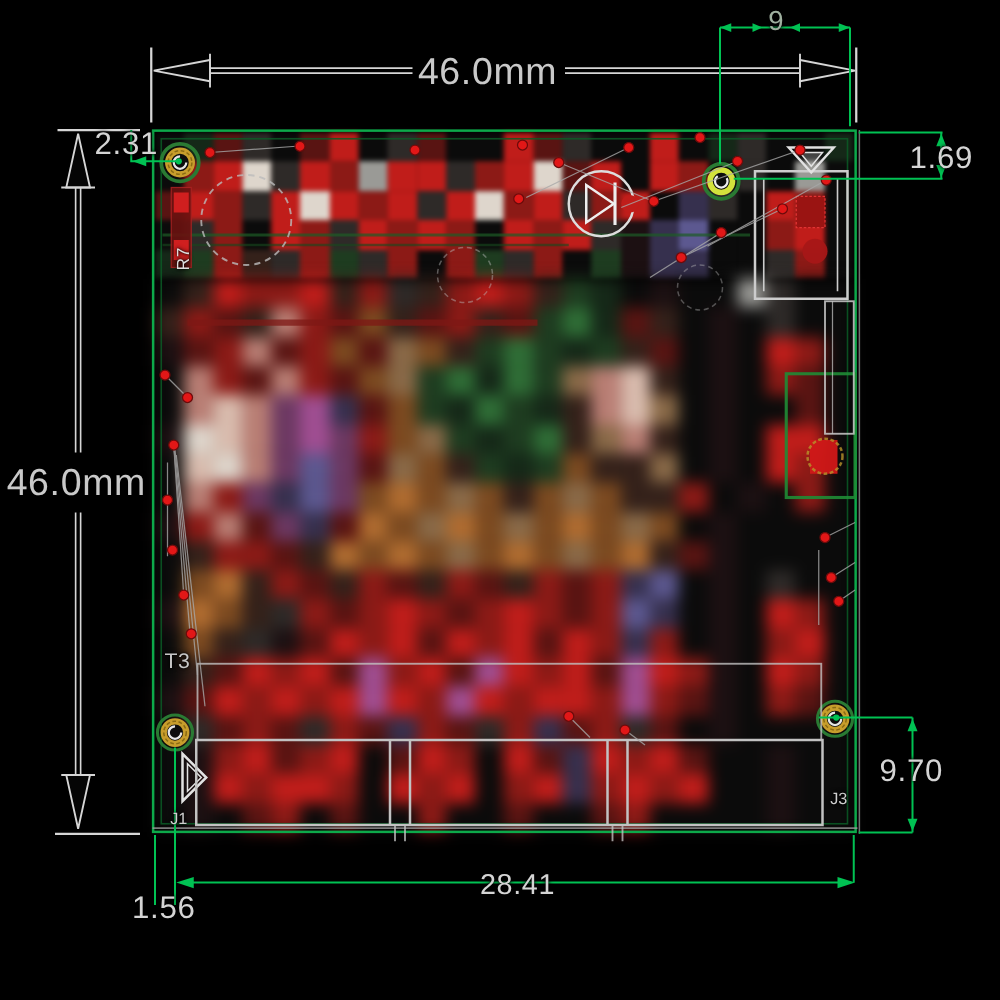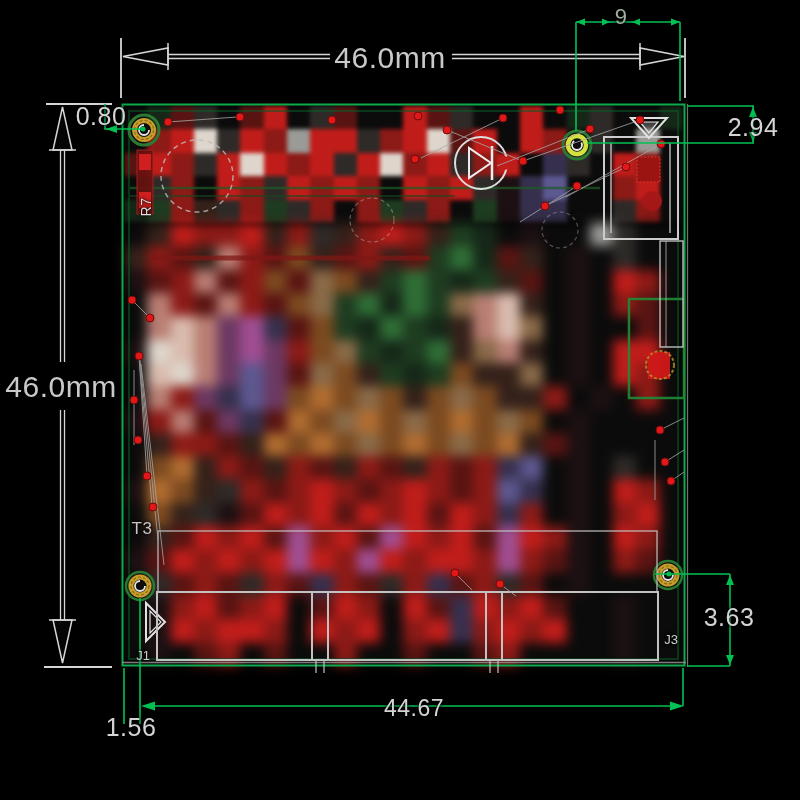--- a/index.html
+++ b/index.html
@@ -807,24 +807,24 @@
     <g stroke="#00c253" fill="none" stroke-width="1.6">
       <line x1="146" y1="706" x2="681" y2="706"></line>
       <line x1="683" y1="668" x2="683" y2="706"></line>
       <polygon points="141,706 155,701.5 155,710.5" fill="#00c253" stroke="none"></polygon>
       <polygon points="684,706 670,701.5 670,710.5" fill="#00c253" stroke="none"></polygon>
     </g>
   </svg>
 
   <div class="label lbl-lg" id="label-top-width" style="left:390px;top:58px;">46.0mm</div>
   <div class="label lbl-lg" id="label-left-height" style="left:61px;top:387px;">46.0mm</div>
-  <div class="label lbl-md" id="label-181" style="left:101px;top:116px;">0.80</div>
+  <div class="label lbl-md" id="label-181" style="left:101px;top:116px;">2.31</div>
   <div class="label" id="label-span9" style="left:621px;top:17px;">9</div>
-  <div class="label lbl-md" id="label-294" style="left:753px;top:127px;">2.94</div>
-  <div class="label lbl-md" id="label-768" style="left:729px;top:617px;">3.63</div>
-  <div class="label" id="label-4467" style="left:414px;top:708px;">44.67</div>
+  <div class="label lbl-md" id="label-294" style="left:753px;top:127px;">1.69</div>
+  <div class="label lbl-md" id="label-768" style="left:729px;top:617px;">9.70</div>
+  <div class="label" id="label-4467" style="left:414px;top:708px;">28.41</div>
   <div class="label lbl-md" id="label-123" style="left:131px;top:727px;">1.56</div>
 
   <div class="label" id="label-r7" style="left:146px;top:207px;">R7</div>
   <div class="label" id="label-t3" style="left:142px;top:529px;">T3</div>
   <div class="label lbl-sm" id="label-j1" style="left:143px;top:655px;">J1</div>
   <div class="label lbl-sm" id="label-j3" style="left:671px;top:639px;">J3</div>
 </div>
 
 </body></html>

